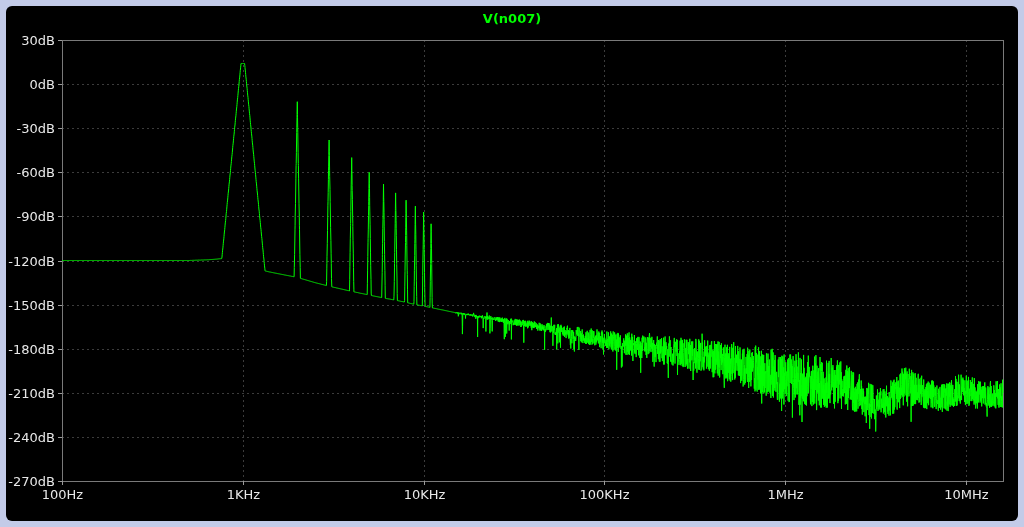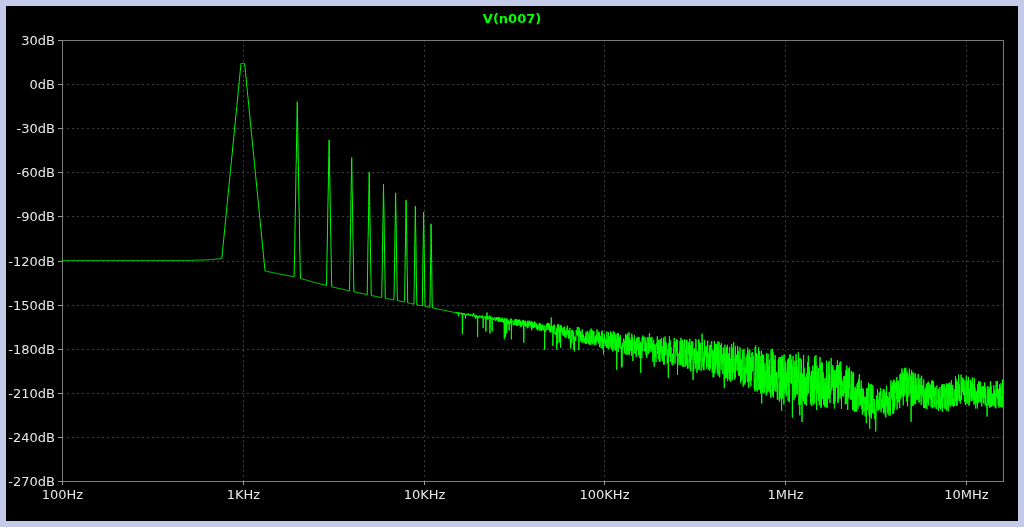--- a/index.html
+++ b/index.html
@@ -1,21 +1,21 @@
 <!DOCTYPE html>
 <html><head>
 <meta charset="utf-8">
 <style>
   html,body{margin:0;padding:0;background:#222;}
   .window{
     width:1024px;height:527px;box-sizing:border-box;padding:6px;
     position:relative;
   }
   .plot-pane{
-    width:100%;height:100%;background:#000;position:relative;overflow:hidden;
+    width:100%;height:100%;background:#000;position:relative;overflow:hidden;border-radius:6px;
   }
   .trace-title{
     position:absolute;top:5px;left:0;right:0;text-align:center;
     font:bold 13px "DejaVu Sans", sans-serif;letter-spacing:0;
     z-index:2;
   }
   svg{position:absolute;top:0;left:0;z-index:1;}
   text{font-family:"DejaVu Sans", sans-serif;font-size:13px;}
 </style>
 </head>

